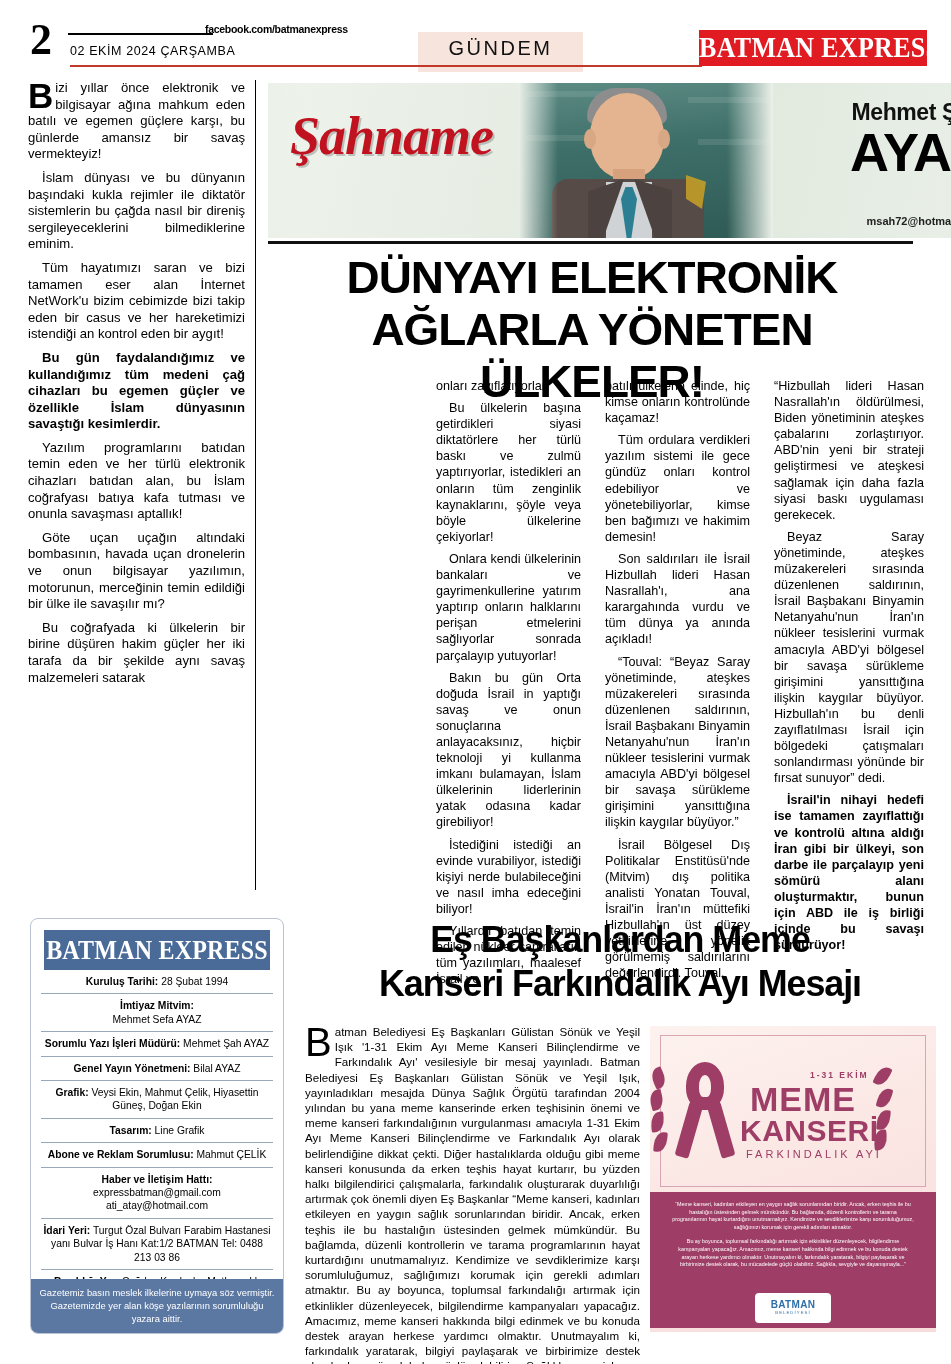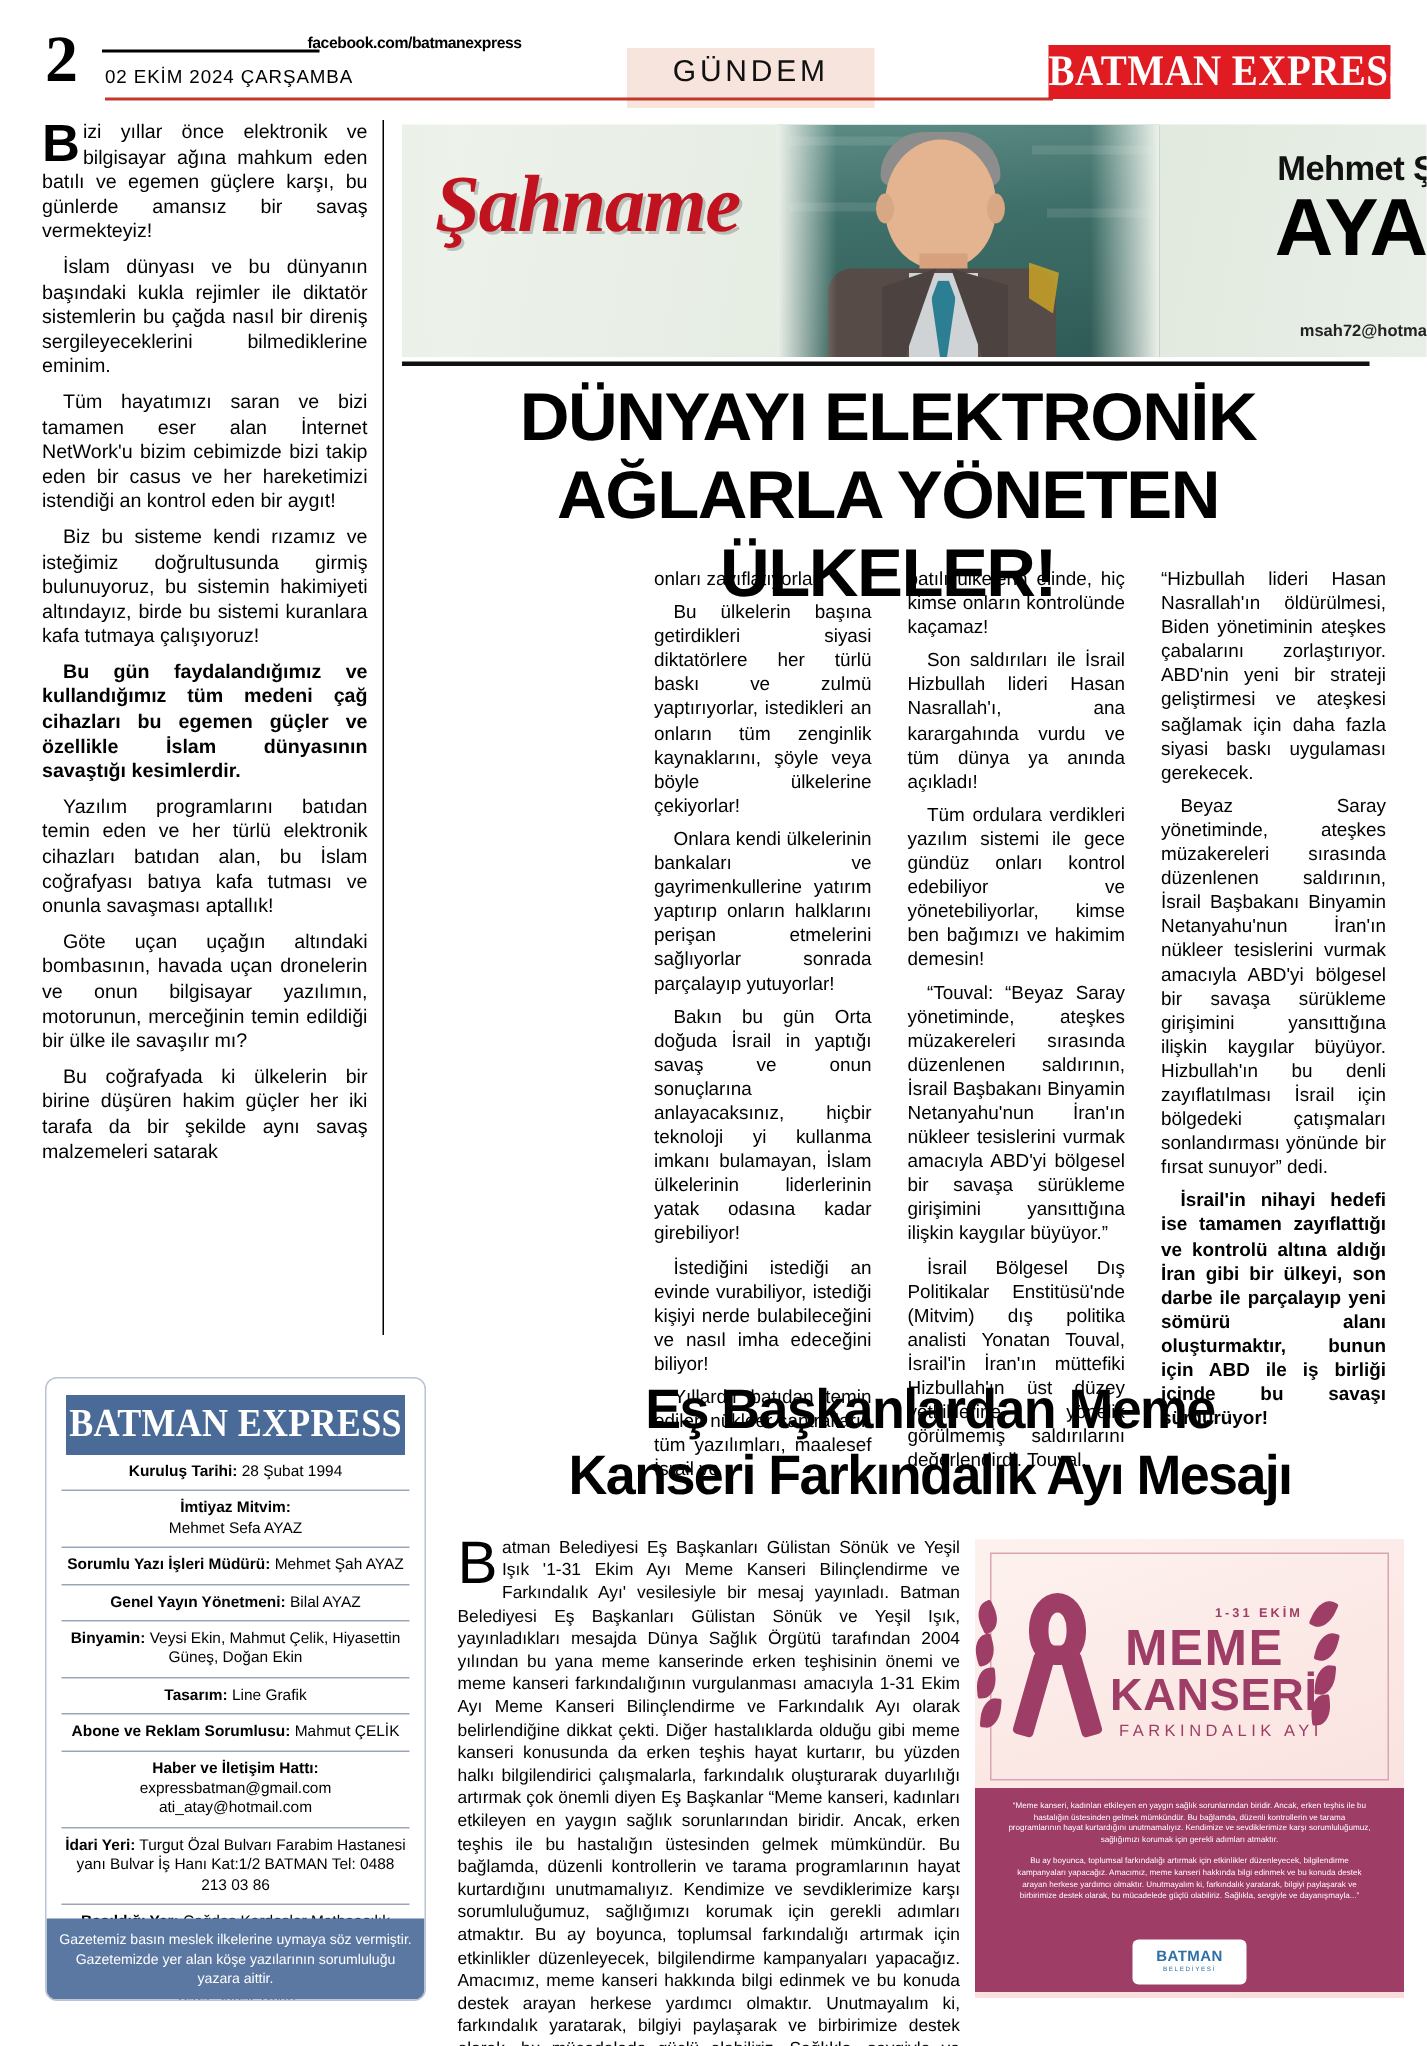--- a/index.html
+++ b/index.html
@@ -121,21 +121,20 @@
     <div class="hdr-rule-red"></div>
     <div class="hdr-logo">
       <span>BATMAN EXPRESS</span>
     </div>
   </div>
 
   <div class="opinion-box" id="opinion-col">
       <p class="op-p first">Bizi yıllar önce elektronik ve bilgisayar ağına mahkum eden batılı ve egemen güçlere karşı, bu günlerde amansız bir savaş vermekteyiz!</p>
       <p class="op-p">İslam dünyası ve bu dünyanın başındaki kukla rejimler ile diktatör sistemlerin bu çağda nasıl bir direniş sergileyeceklerini bilmediklerine eminim.</p>
       <p class="op-p">Tüm hayatımızı saran ve bizi tamamen eser alan İnternet NetWork'u bizim cebimizde bizi takip eden bir casus ve her hareketimizi istendiği an kontrol eden bir aygıt!</p>
-      <p class="op-p">Biz bu sisteme kendi rızamız ve isteğimiz doğrultusunda girmiş bulunuyoruz, bu sistemin hakimiyeti altındayız, birde bu sistemi kuranlara kafa tutmaya çalışıyoruz!</p>
       <p class="op-p bold">Bu gün faydalandığımız ve kullandığımız tüm medeni çağ cihazları bu egemen güçler ve özellikle İslam dünyasının savaştığı kesimlerdir.</p>
       <p class="op-p">Yazılım programlarını batıdan temin eden ve her türlü elektronik cihazları batıdan alan, bu İslam coğrafyası batıya kafa tutması ve onunla savaşması aptallık!</p>
       <p class="op-p">Göte uçan uçağın altındaki bombasının, havada uçan dronelerin ve onun bilgisayar yazılımın, motorunun, merceğinin temin edildiği bir ülke ile savaşılır mı?</p>
       <p class="op-p">Bu coğrafyada ki ülkelerin bir birine düşüren hakim güçler her iki tarafa da bir şekilde aynı savaş malzemeleri satarak</p>
     </div>
 
   <div class="banner">
     <div class="ph-fade"></div>
     <div class="banner-title">Şahname</div>
     <div class="banner-photo">
@@ -173,42 +172,42 @@
     <div class="col c2" id="art-col-0">
         <p class="cp noind">onları zayıflatıyorlar!</p>
         <p class="cp">Bu ülkelerin başına getirdikleri siyasi diktatörlere her türlü baskı ve zulmü yaptırıyorlar, istedikleri an onların tüm zenginlik kaynaklarını, şöyle veya böyle ülkelerine çekiyorlar!</p>
         <p class="cp">Onlara kendi ülkelerinin bankaları ve gayrimenkullerine yatırım yaptırıp onların halklarını perişan etmelerini sağlıyorlar sonrada parçalayıp yutuyorlar!</p>
         <p class="cp">Bakın bu gün Orta doğuda İsrail in yaptığı savaş ve onun sonuçlarına anlayacaksınız, hiçbir teknoloji yi kullanma imkanı bulamayan, İslam ülkelerinin liderlerinin yatak odasına kadar girebiliyor!</p>
         <p class="cp">İstediğini istediği an evinde vurabiliyor, istediği kişiyi nerde bulabileceğini ve nasıl imha edeceğini biliyor!</p>
         <p class="cp">Yıllardır batıdan temin edilen nükleer santralların tüm yazılımları, maalesef İsrail ve</p>
       </div>
     <div class="col c3" id="art-col-1">
         <p class="cp noind">batılı ülkelerin elinde, hiç kimse onların kontrolünde kaçamaz!</p>
+        <p class="cp">Tüm ordulara verdikleri yazılım sistemi ile gece gündüz onları kontrol edebiliyor ve yönetebiliyorlar, kimse ben bağımızı ve hakimim demesin!</p>
         <p class="cp">Son saldırıları ile İsrail Hizbullah lideri Hasan Nasrallah'ı, ana karargahında vurdu ve tüm dünya ya anında açıkladı!</p>
-        <p class="cp">Tüm ordulara verdikleri yazılım sistemi ile gece gündüz onları kontrol edebiliyor ve yönetebiliyorlar, kimse ben bağımızı ve hakimim demesin!</p>
         <p class="cp">“Touval: “Beyaz Saray yönetiminde, ateşkes müzakereleri sırasında düzenlenen saldırının, İsrail Başbakanı Binyamin Netanyahu'nun İran'ın nükleer tesislerini vurmak amacıyla ABD'yi bölgesel bir savaşa sürükleme girişimini yansıttığına ilişkin kaygılar büyüyor.”</p>
         <p class="cp">İsrail Bölgesel Dış Politikalar Enstitüsü'nde (Mitvim) dış politika analisti Yonatan Touval, İsrail'in İran'ın müttefiki Hizbullah'ın üst düzey yetkililerine yönelik görülmemiş saldırılarını değerlendirdi. Touval,</p>
       </div>
     <div class="col c4" id="art-col-2">
         <p class="cp noind">“Hizbullah lideri Hasan Nasrallah'ın öldürülmesi, Biden yönetiminin ateşkes çabalarını zorlaştırıyor. ABD'nin yeni bir strateji geliştirmesi ve ateşkesi sağlamak için daha fazla siyasi baskı uygulaması gerekecek.</p>
         <p class="cp">Beyaz Saray yönetiminde, ateşkes müzakereleri sırasında düzenlenen saldırının, İsrail Başbakanı Binyamin Netanyahu'nun İran'ın nükleer tesislerini vurmak amacıyla ABD'yi bölgesel bir savaşa sürükleme girişimini yansıttığına ilişkin kaygılar büyüyor. Hizbullah'ın bu denli zayıflatılması İsrail için bölgedeki çatışmaları sonlandırması yönünde bir fırsat sunuyor” dedi.</p>
         <p class="cp bold">İsrail'in nihayi hedefi ise tamamen zayıflattığı ve kontrolü altına aldığı İran gibi bir ülkeyi, son darbe ile parçalayıp yeni sömürü alanı oluşturmaktır, bunun için ABD ile iş birliği içinde bu savaşı sürdürüyor!</p>
       </div>
   </div>
 
   <div class="imprint">
     <div class="imp-logo">
       <span>BATMAN EXPRESS</span>
     </div>
     <div class="imp-rows" id="imp-rows">
         <div class="irow"><b>Kuruluş Tarihi:</b><span> 28 Şubat 1994</span></div>
         <div class="irow"><b>İmtiyaz Mitvim:</b><br><span>Mehmet Sefa AYAZ</span></div>
         <div class="irow"><b>Sorumlu Yazı İşleri Müdürü:</b><span> Mehmet Şah AYAZ</span></div>
         <div class="irow"><b>Genel Yayın Yönetmeni:</b><span> Bilal AYAZ</span></div>
-        <div class="irow"><b>Binyamin:</b><span> Veysi Ekin, Mahmut Çelik, Hiyasettin Güneş, Doğan Ekin</span></div>
+        <div class="irow"><b>Grafik:</b><span> Veysi Ekin, Mahmut Çelik, Hiyasettin Güneş, Doğan Ekin</span></div>
         <div class="irow"><b>Tasarım:</b><span> Line Grafik</span></div>
         <div class="irow"><b>Abone ve Reklam Sorumlusu:</b><span> Mahmut ÇELİK</span></div>
         <div class="irow"><b>Haber ve İletişim Hattı:</b><br><span>expressbatman@gmail.com</span><br><span>ati_atay@hotmail.com</span></div>
         <div class="irow"><b>İdari Yeri:</b><span> Turgut Özal Bulvarı Farabim Hastanesi yanı Bulvar İş Hanı Kat:1/2 BATMAN Tel: 0488 213 03 86</span></div>
         <div class="irow"><b>Basıldığı Yer:</b><span> Çağdaş Kardeşler Matbaacılık Bahçelievler Mah. 1601 Sokak No:4  -  BATMAN TLF: 0488 212 28 33</span></div>
         <div class="irow"><span>Yerel Süreli Yayın</span></div>
       </div>
     <div class="imp-foot">
       <div>Gazetemiz basın meslek ilkelerine uymaya söz vermiştir.</div>
       <div>Gazetemizde yer alan köşe yazılarının sorumluluğu yazara aittir.</div>

